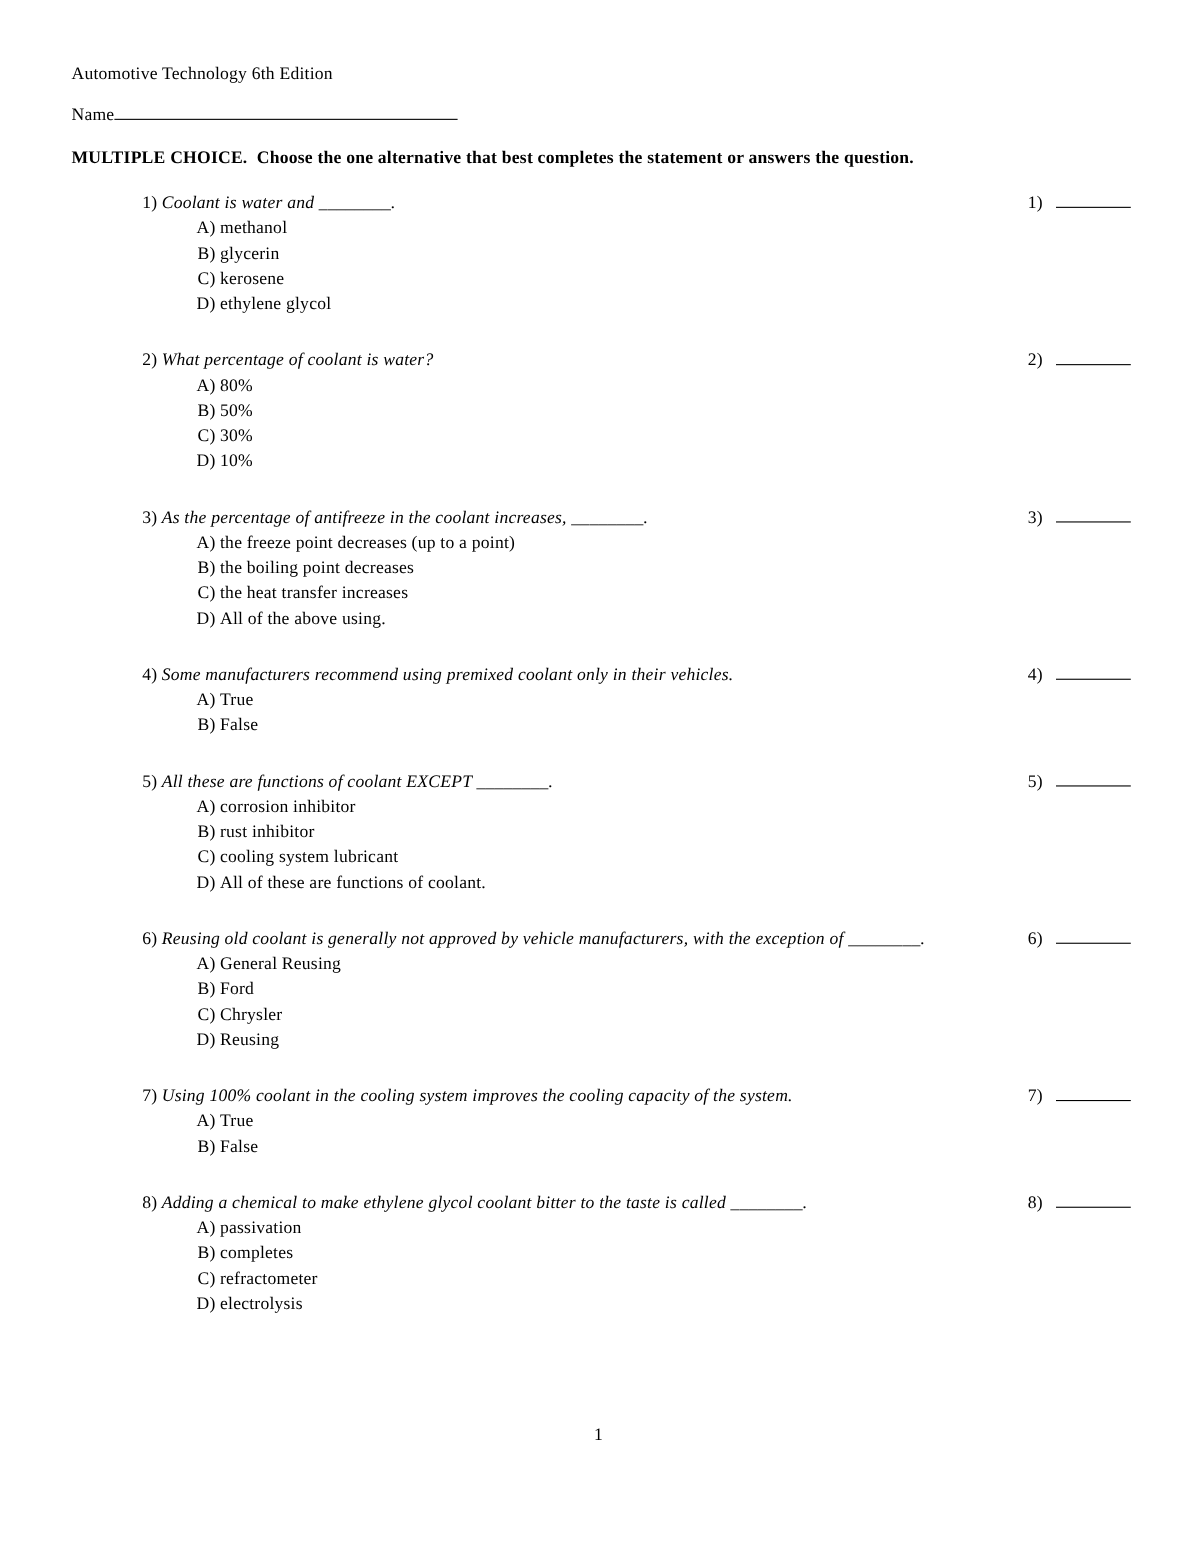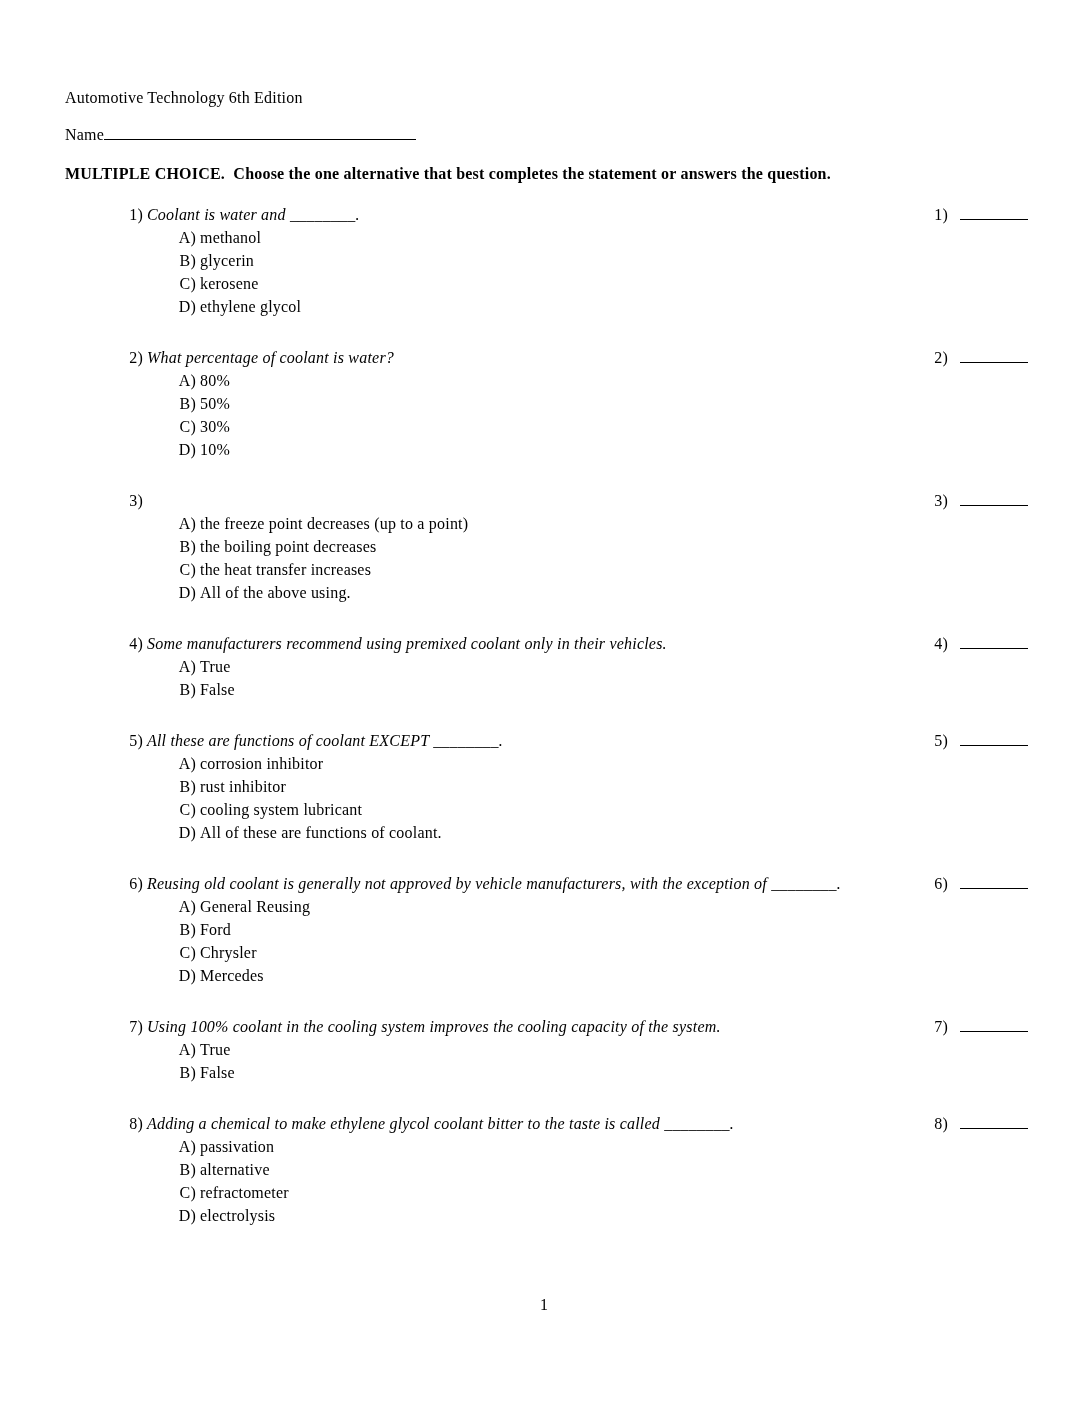--- a/index.html
+++ b/index.html
@@ -11,21 +11,21 @@
     color: #000000;
     font-family: "Liberation Serif", "DejaVu Serif", serif;
     font-size: 16px;
     line-height: 23px;
     letter-spacing: 0.2px;
     box-sizing: border-box;
     padding: 56px 60px 0 65px;
     overflow: hidden;
   }
   .header-block { }
-  .header-line { line-height: 23px; margin-top: 30px; }
+  .header-line { line-height: 23px; }
   .name-row { margin-top: 14px; line-height: 23px; }
   .name-line {
     display: inline-block;
     width: 312px;
     height: 14px;
     border-bottom: 1px solid #000000;
     vertical-align: baseline;
   }
   .instructions {
     margin-top: 16px;
@@ -143,20 +143,21 @@
       <div class="option">
         <span class="opt-letter">D)</span>
         <span class="opt-text">10%</span>
       </div>
     </div>
   </div>
 
   <div class="question">
     <div class="q-row">
       <span class="q-num">3)</span>
+      <span class="q-stem">As the percentage of antifreeze in the coolant increases, ________.</span>
       <span class="q-answer">
         <span class="ans-num">3)</span>
         <span class="ans-line"></span>
       </span>
     </div>
     <div class="options">
       <div class="option">
         <span class="opt-letter">A)</span>
         <span class="opt-text">the freeze point decreases (up to a point)</span>
       </div>
@@ -242,21 +243,21 @@
       <div class="option">
         <span class="opt-letter">B)</span>
         <span class="opt-text">Ford</span>
       </div>
       <div class="option">
         <span class="opt-letter">C)</span>
         <span class="opt-text">Chrysler</span>
       </div>
       <div class="option">
         <span class="opt-letter">D)</span>
-        <span class="opt-text">Mercedes</span>
+        <span class="opt-text">Reusing</span>
       </div>
     </div>
   </div>
 
   <div class="question">
     <div class="q-row">
       <span class="q-num">7)</span>
       <span class="q-stem">Using 100% coolant in the cooling system improves the cooling capacity of the system.</span>
       <span class="q-answer">
         <span class="ans-num">7)</span>
@@ -284,21 +285,21 @@
         <span class="ans-line"></span>
       </span>
     </div>
     <div class="options">
       <div class="option">
         <span class="opt-letter">A)</span>
         <span class="opt-text">passivation</span>
       </div>
       <div class="option">
         <span class="opt-letter">B)</span>
-        <span class="opt-text">alternative</span>
+        <span class="opt-text">completes</span>
       </div>
       <div class="option">
         <span class="opt-letter">C)</span>
         <span class="opt-text">refractometer</span>
       </div>
       <div class="option">
         <span class="opt-letter">D)</span>
         <span class="opt-text">electrolysis</span>
       </div>
     </div>

